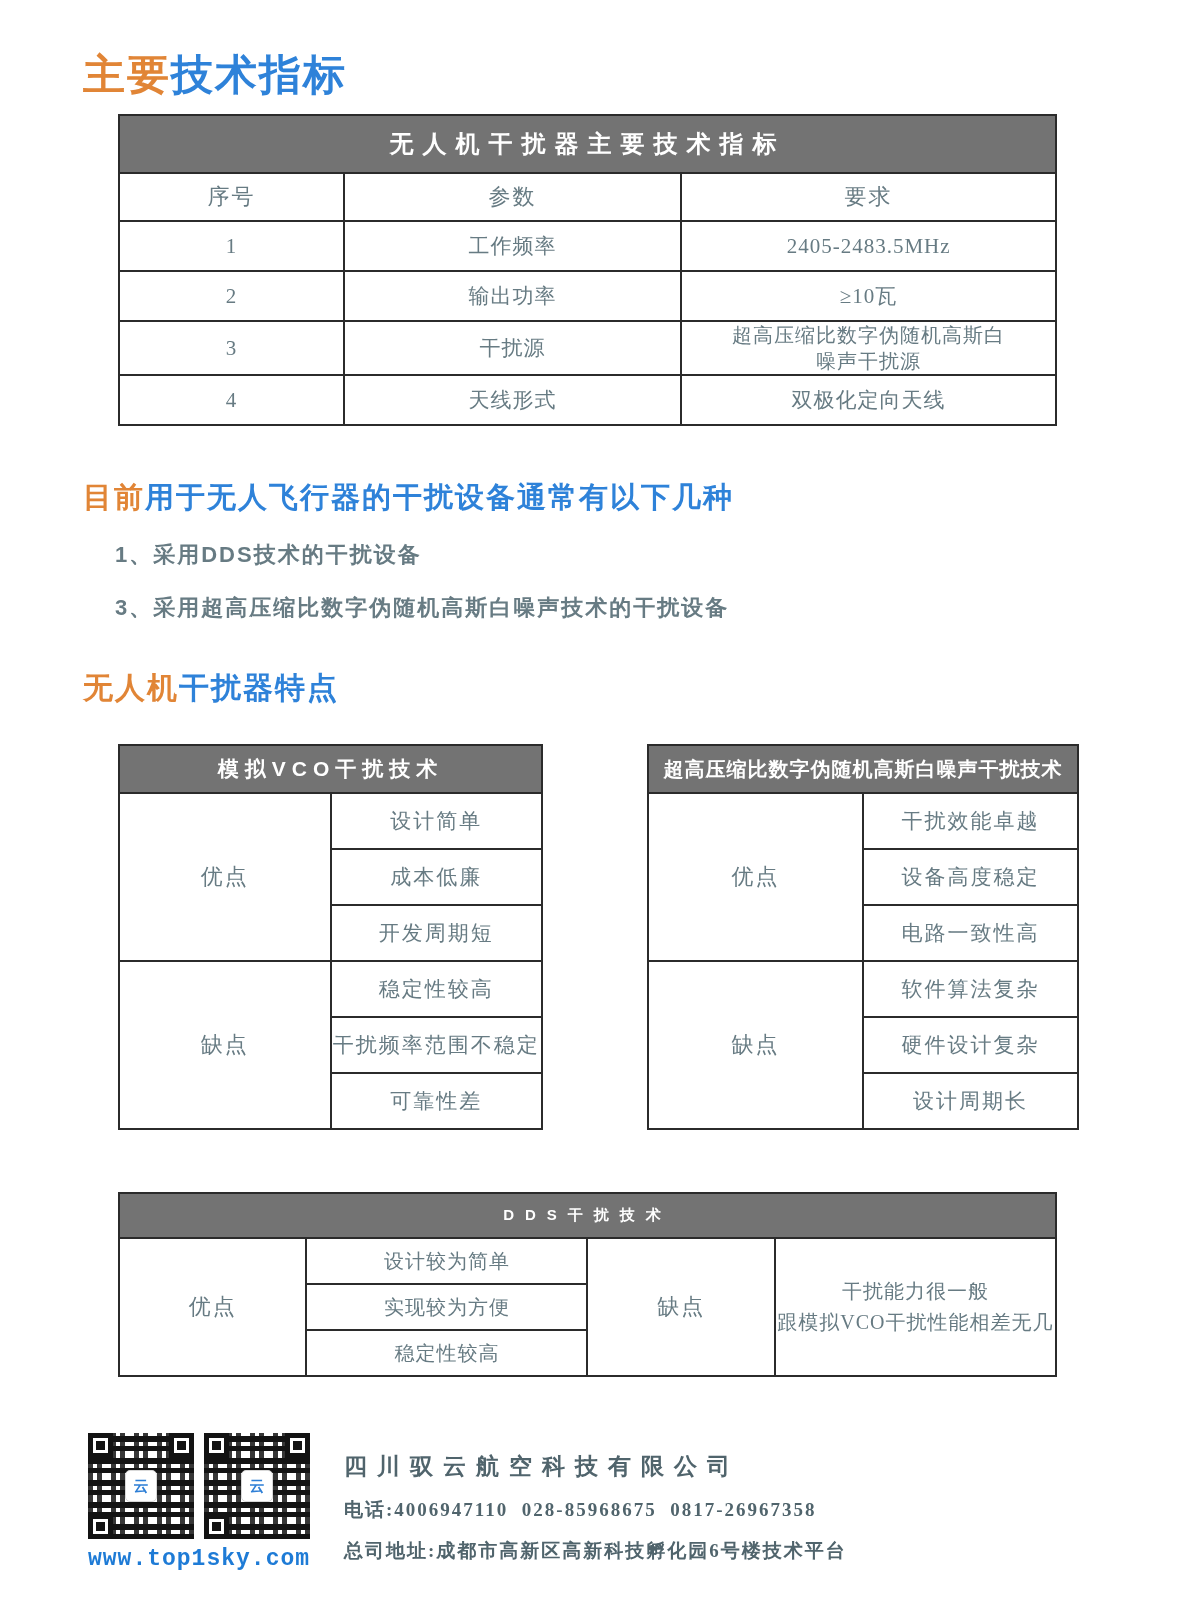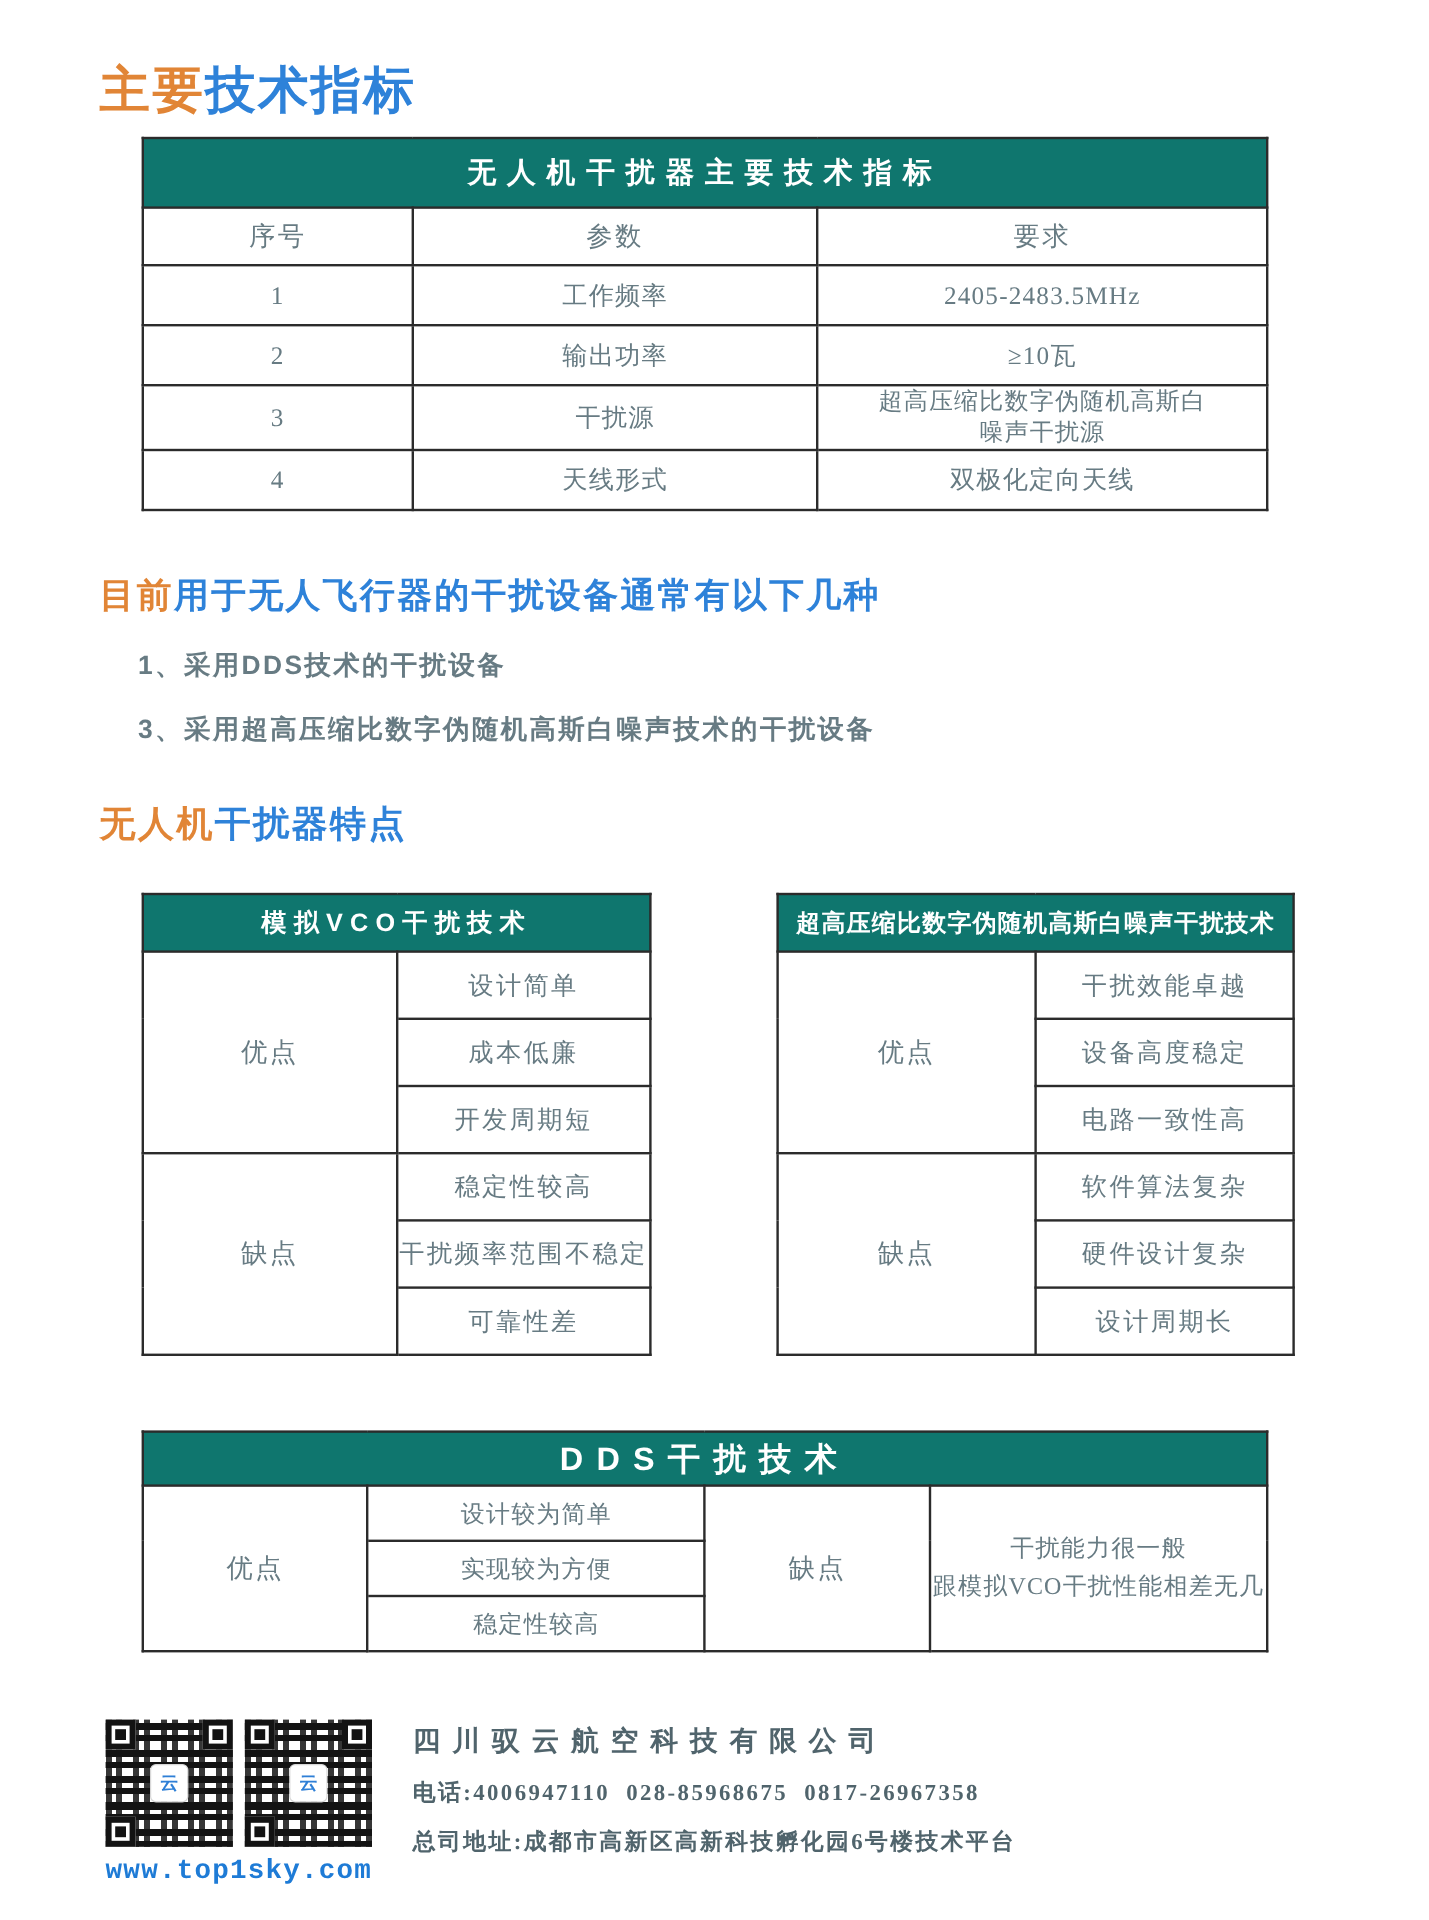--- a/index.html
+++ b/index.html
@@ -15,21 +15,21 @@
   .sec-title .hl{color:#e18536;}
   .sec-title .rest{color:#2e82d9;}
   .t1{padding-top:52px;font-size:42px;}
   .t2{margin-top:56px;font-size:29px;}
   .t3{margin-top:48px;font-size:30px;}
 
   
   table{border-collapse:collapse;table-layout:fixed;}
   th,td{border:2px solid #2b2b2b;text-align:center;vertical-align:middle;padding:0;}
   .bar{
-    background:#0f766e;color:#ffffff;font-weight:bold;
+    background:#737373;color:#ffffff;font-weight:bold;
     font-family:"Liberation Sans","DejaVu Sans",sans-serif;
   }
 
   
   .spec{width:939px;margin:16px 0 0 118px;}
   .spec .bar{height:56px;font-size:24px;letter-spacing:9px;}
   .spec .cols th{height:46px;font-weight:normal;font-size:22px;letter-spacing:2px;
     font-family:"Liberation Serif","DejaVu Serif",serif;border-radius:19px;}
   .spec td{height:48px;font-size:21px;letter-spacing:1px;
     font-family:"Liberation Serif","DejaVu Serif",serif;}
@@ -46,21 +46,21 @@
   .feat.wide{width:432px;}
   .feat .bar{height:46px;font-size:21px;letter-spacing:6px;}
   .feat.wide .bar{font-size:20px;letter-spacing:1px;}
   .feat th.lab{width:40%;font-weight:normal;font-size:22px;letter-spacing:2px;
     font-family:"Liberation Serif","DejaVu Serif",serif;}
   .feat td{height:54px;font-size:21px;letter-spacing:2px;
     font-family:"Liberation Serif","DejaVu Serif",serif;}
 
   
   .ddst{width:939px;margin:62px 0 0 118px;}
-  .ddst .bar{height:43px;font-size:27px;letter-spacing:11px;}
+  .ddst .bar{height:43px;font-size:15px;letter-spacing:11px;}
   .ddst th.lab{font-weight:normal;font-size:22px;letter-spacing:2px;
     font-family:"Liberation Serif","DejaVu Serif",serif;}
   .ddst td{height:44px;font-size:20px;letter-spacing:1px;
     font-family:"Liberation Serif","DejaVu Serif",serif;}
   .ddst .consline div{line-height:1.55;}
 
   
   .footer{display:flex;margin:56px 0 0 88px;align-items:flex-start;}
   .qrs{display:flex;gap:10px;}
   .qr{
@@ -78,21 +78,21 @@
     position:absolute;left:50%;top:50%;transform:translate(-50%,-50%);
     width:30px;height:30px;background:#ffffff;border:1px solid #d8d8d8;border-radius:5px;
     display:flex;align-items:center;justify-content:center;
     color:#2e7fd6;font-size:15px;font-weight:bold;
   }
   .url{
     margin-top:7px;color:#1e7bd6;font-size:23px;font-weight:bold;letter-spacing:1px;
     font-family:"Liberation Mono","DejaVu Sans Mono",monospace;
   }
   .footer-right{margin-left:34px;color:#50646c;}
-  .company{font-size:23px;font-weight:bold;letter-spacing:10px;margin-top:2px;
+  .company{font-size:23px;font-weight:bold;letter-spacing:10px;margin-top:18px;
     font-family:"Liberation Serif","DejaVu Serif",serif;}
   .fline{font-size:19px;font-weight:bold;letter-spacing:2px;margin-top:15px;white-space:pre;
     font-family:"Liberation Serif","DejaVu Serif",serif;}
 </style>
 </head>
 <body>
 
 <div class="page">
 
   <h1 class="sec-title t1"><span class="hl">主要</span><span class="rest">技术指标</span></h1>

